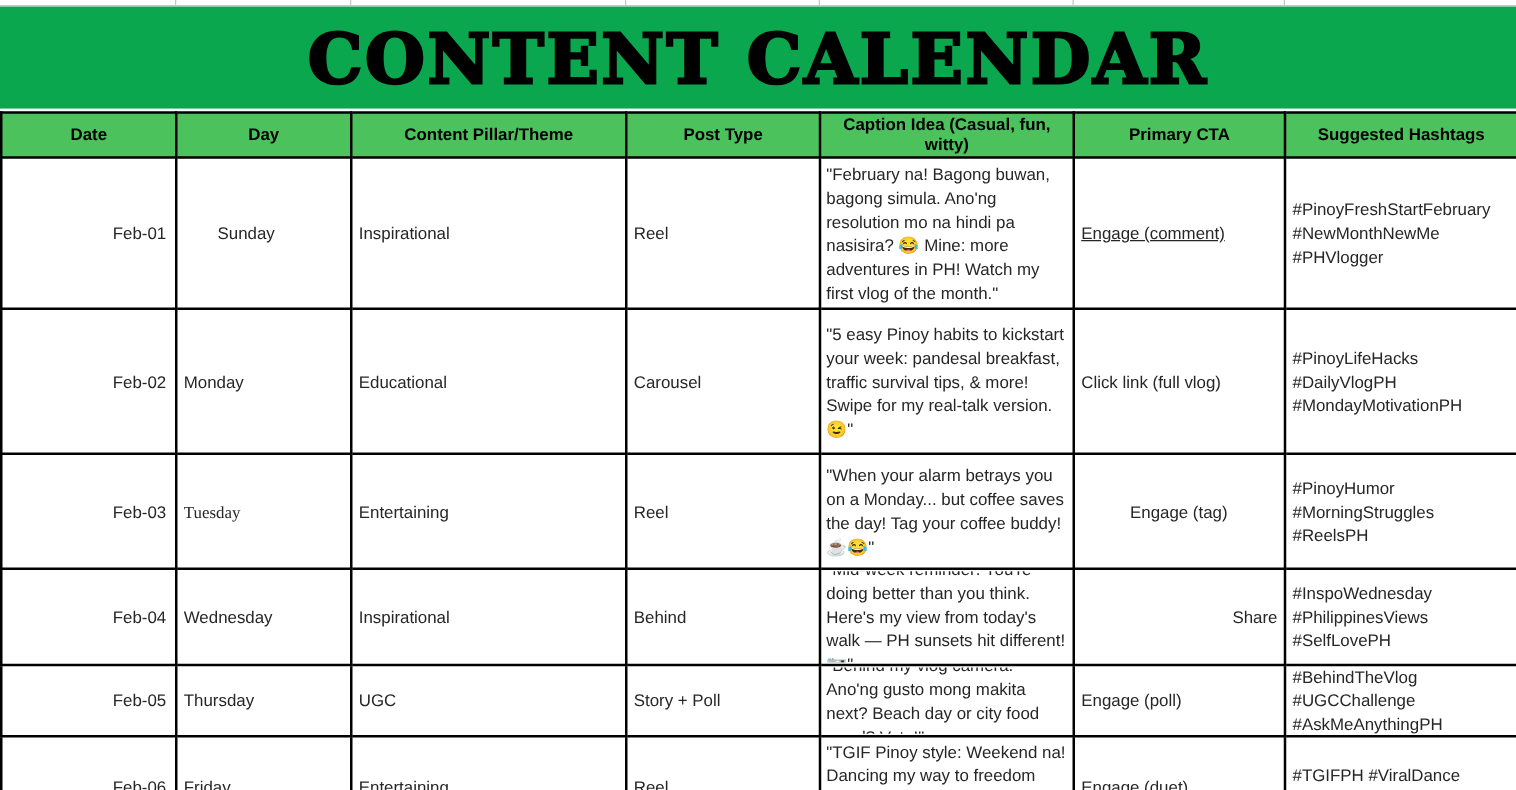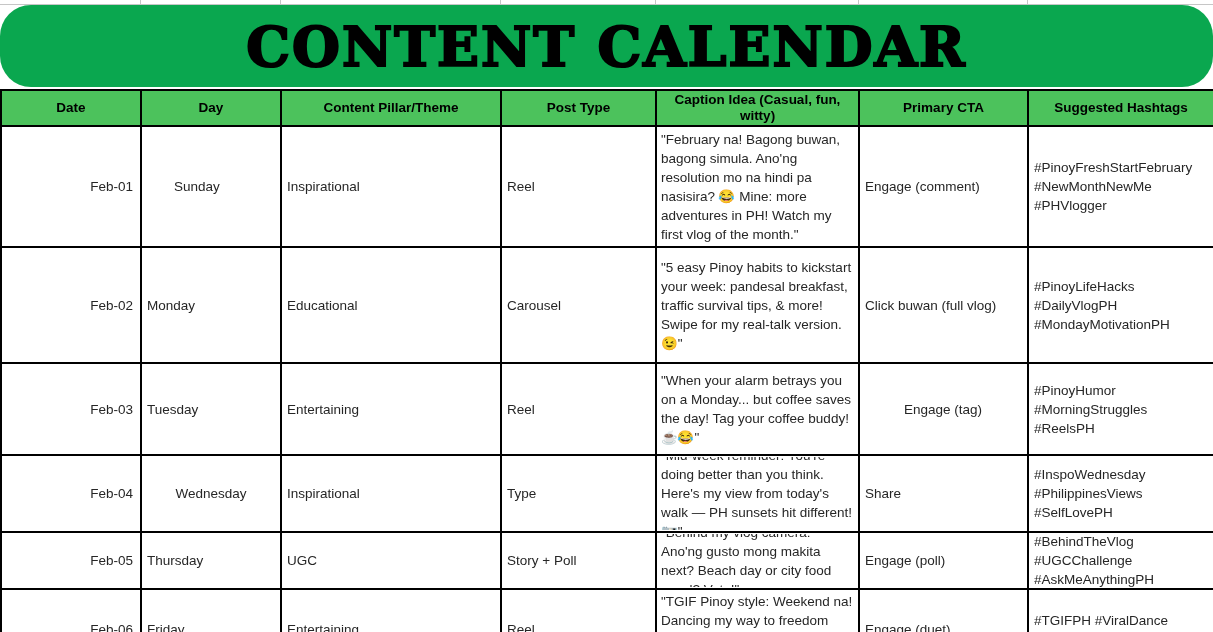--- a/index.html
+++ b/index.html
@@ -6,21 +6,21 @@
   body{
     width:1213px;height:632px;overflow:hidden;background:#ffffff;
     font-family:"Liberation Sans",sans-serif;color:#1f1f1f;
   }
   
   .top-strip{position:relative;height:4px;background:#ffffff;border-bottom:1px solid #c6c6c6;}
   .top-strip .tick{position:absolute;top:0;width:1px;height:4px;background:#c6c6c6;}
 
   .title-band{
     height:82px;background:#0aa74f;
-    display:flex;align-items:center;justify-content:center;border-radius:31px;
+    display:flex;align-items:center;justify-content:center;
   }
   .title-text{
     font-family:"DejaVu Serif",serif;font-weight:900;font-size:55px;line-height:1;
     color:#000;letter-spacing:2px;-webkit-text-stroke:2.2px #000;white-space:nowrap;
   }
   .gap{height:2px;background:#ffffff;}
 
   table.calendar{border-collapse:collapse;table-layout:fixed;width:1213px;}
   table.calendar th{
     background:#4cc25c;border:2px solid #000;
@@ -104,21 +104,21 @@
           <div class="cellbox" style="height: 117px;">
             <span class="cell-text">"February na! Bagong buwan,
 bagong simula. Ano'ng
 resolution mo na hindi pa
 nasisira? 😂 Mine: more
 adventures in PH! Watch my
 first vlog of the month."</span>
           </div>
         </td>
         <td class="col-cta">
-          <div class="cellbox" style="height: 117px;">
+          <div class="cellbox" style="height: 117px; text-decoration: underline;">
             <span class="cell-text">Engage (comment)</span>
           </div>
         </td>
         <td class="col-hashtags">
           <div class="cellbox" style="height: 117px;">
             <span class="cell-text">#PinoyFreshStartFebruary
 #NewMonthNewMe
 #PHVlogger</span>
           </div>
         </td>
@@ -148,39 +148,39 @@
           <div class="cellbox" style="height: 91px;">
             <span class="cell-text">"5 easy Pinoy habits to kickstart
 your week: pandesal breakfast,
 traffic survival tips, &amp; more!
 Swipe for my real-talk version.
 😉"</span>
           </div>
         </td>
         <td class="col-cta">
           <div class="cellbox" style="height: 91px;">
-            <span class="cell-text">Click buwan (full vlog)</span>
+            <span class="cell-text">Click link (full vlog)</span>
           </div>
         </td>
         <td class="col-hashtags">
           <div class="cellbox" style="height: 91px;">
             <span class="cell-text">#PinoyLifeHacks
 #DailyVlogPH
 #MondayMotivationPH</span>
           </div>
         </td>
       </tr>
       <tr style="height: 79px;">
         <td class="col-date">
           <div class="cellbox" style="height: 90px;">
             <span class="cell-text">Feb-03</span>
           </div>
         </td>
         <td class="col-day">
-          <div class="cellbox" style="height: 75px;">
+          <div class="cellbox" style="height: 75px; font-family: Liberation Serif, serif;">
             <span class="cell-text">Tuesday</span>
           </div>
         </td>
         <td class="col-pillar">
           <div class="cellbox" style="height: 75px;">
             <span class="cell-text">Entertaining</span>
           </div>
         </td>
         <td class="col-post-type">
           <div class="cellbox" style="height: 75px;">
@@ -207,45 +207,45 @@
           </div>
         </td>
       </tr>
       <tr style="height: 77px;">
         <td class="col-date">
           <div class="cellbox" style="height: 73px;">
             <span class="cell-text">Feb-04</span>
           </div>
         </td>
         <td class="col-day">
-          <div class="cellbox" style="height: 57px; justify-content: center;">
+          <div class="cellbox" style="height: 57px;">
             <span class="cell-text">Wednesday</span>
           </div>
         </td>
         <td class="col-pillar">
           <div class="cellbox" style="height: 73px;">
             <span class="cell-text">Inspirational</span>
           </div>
         </td>
         <td class="col-post-type">
           <div class="cellbox" style="height: 73px;">
-            <span class="cell-text">Type</span>
+            <span class="cell-text">Behind</span>
           </div>
         </td>
         <td class="col-caption">
           <div class="cellbox" style="height: 73px;">
             <span class="cell-text">"Mid-week reminder: You're
 doing better than you think.
 Here's my view from today's
 walk — PH sunsets hit different!
 📷"</span>
           </div>
         </td>
         <td class="col-cta">
-          <div class="cellbox" style="height: 73px;">
+          <div class="cellbox" style="height: 73px; justify-content: flex-end;">
             <span class="cell-text">Share</span>
           </div>
         </td>
         <td class="col-hashtags">
           <div class="cellbox" style="height: 73px;">
             <span class="cell-text">#InspoWednesday
 #PhilippinesViews
 #SelfLovePH</span>
           </div>
         </td>

